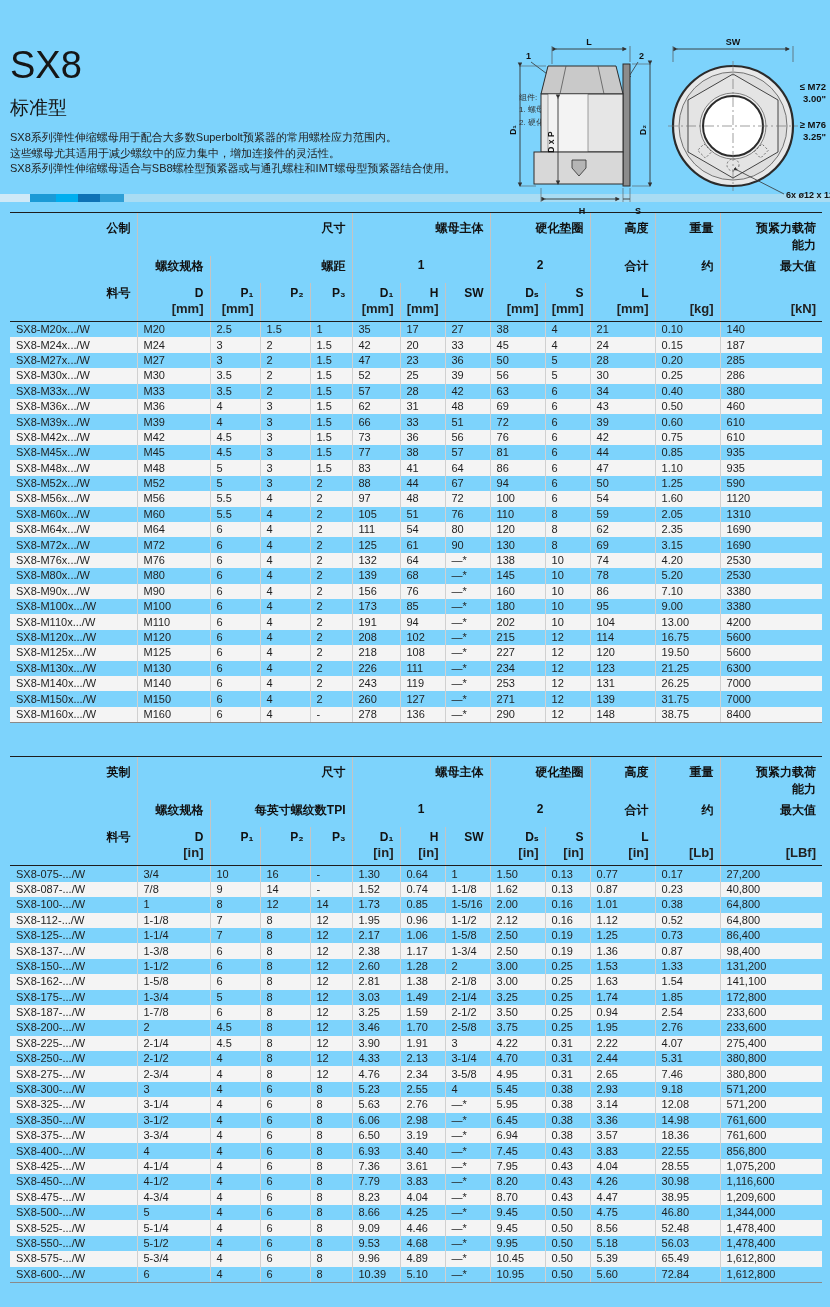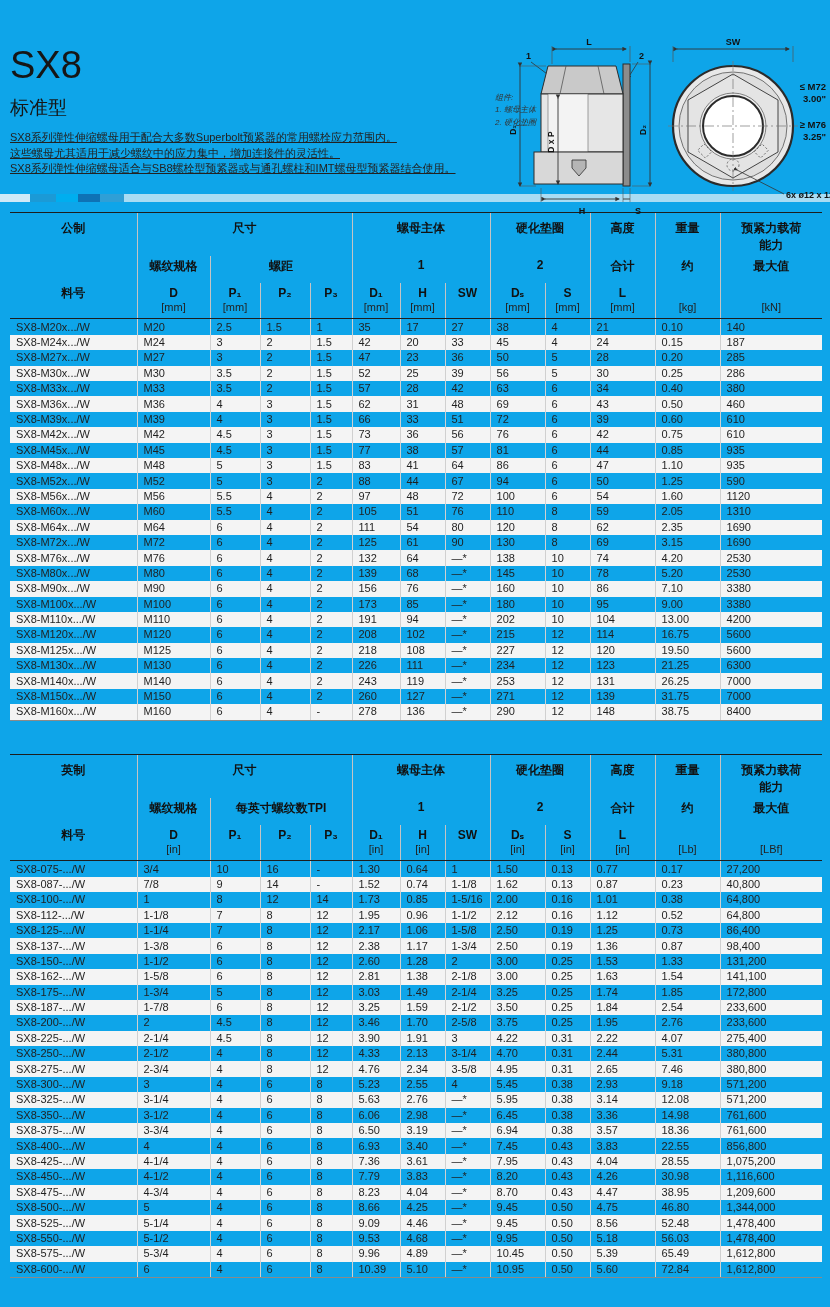--- a/index.html
+++ b/index.html
@@ -1,43 +1,43 @@
 <!DOCTYPE html>
 <html><head>
 <meta charset="utf-8">
 <style>
   html,body{margin:0;padding:0;background:#fff;}
-  .page{position:relative;width:830px;height:1307px;background:#0ea5e9;overflow:hidden;
+  .page{position:relative;width:830px;height:1307px;background:#7dd3fc;overflow:hidden;
         font-family:"Liberation Sans","DejaVu Sans",sans-serif;color:#1a1a1a;}
   
   .header{padding:46px 0 0 10px;}
   .title{font-size:38px;font-weight:400;letter-spacing:0;line-height:1.05;color:#161616;}
   .subtitle1{font-size:19px;margin-top:9px;color:#161616;}
   .subtitle2{font-size:24px;margin-top:3px;color:#161616;}
-  .desc{margin-top:9px;font-size:11px;line-height:1.42;color:#222;text-decoration:underline;}
+  .desc{margin-top:9px;font-size:11px;line-height:1.42;color:#222;}
   
   .drawing{position:absolute;top:34px;right:0;width:340px;height:190px;}
-  .components{position:absolute;left:495px;top:92px;font-size:8px;line-height:1.55;color:#333;font-style:italic;}
+  .components{position:absolute;left:519px;top:92px;font-size:8px;line-height:1.55;color:#333;}
   svg text{font-family:"Liberation Sans","DejaVu Sans",sans-serif;}
   
   .accent-bar{display:flex;height:8px;width:830px;margin-top:17px;}
   .accent-bar .seg0{width:30px;} .accent-bar .seg1{width:26px;} .accent-bar .seg2{width:22px;}
   .accent-bar .seg3{width:22px;} .accent-bar .seg4{width:24px;} .accent-bar .seg5{flex:1;}
   
   table.spec{border-collapse:collapse;table-layout:fixed;width:812px;margin:10px 0 0 10px;}
   table.spec.imperial{margin-top:33px;}
   col.c0{width:127px}col.c1{width:73px}col.c2{width:50px}col.c3{width:50px}col.c4{width:42px}
   col.c5{width:48px}col.c6{width:45px}col.c7{width:45px}col.c8{width:55px}col.c9{width:45px}
   col.c10{width:65px}col.c11{width:65px}col.c12{width:102px}
-  table.spec th{text-align:center;font-weight:bold;vertical-align:top;padding:3px 6px 2px 6px;color:#111;}
+  table.spec th{text-align:right;font-weight:bold;vertical-align:top;padding:3px 6px 2px 6px;color:#111;}
   table.spec thead tr.r0 th{border-top:1px solid #1d1d1d;padding-top:7px;font-size:12px;}
   table.spec thead tr.r1 th{font-size:12px;padding-top:2px;padding-bottom:8px;}
   table.spec thead tr.r2 th{vertical-align:bottom;border-bottom:1px solid #1d1d1d;padding-bottom:4px;font-size:11px;}
   table.spec th .lbl{font-size:12px;font-weight:bold;line-height:1.25;}
-  table.spec th .unit{font-size:11px;font-weight:400;line-height:1.25;color:#222;}
+  table.spec th .unit{font-size:13px;font-weight:700;line-height:1.25;color:#222;}
   table.spec th.ctr{text-align:center;}
   table.spec th.sep, table.spec td.sep{border-left:1px solid #c4c4c4;}
   table.spec td{font-size:11px;padding:1px 6px;height:13.4px;line-height:13px;vertical-align:middle;
                 white-space:nowrap;overflow:hidden;color:#1f1f1f;}
   table.spec tbody td + td{border-left:1px solid #d0d0d0;}
   table.spec tbody tr:nth-child(even){background:#f4f4f4;}
   table.spec tbody tr:last-child td{border-bottom:1px solid #8a8a8a;}
   .hspan{display:inline-block;}
   th.narrow .hspan{max-width:66px;}
 </style>
@@ -864,21 +864,21 @@
           <td>SX8-187-.../W</td>
           <td>1-7/8</td>
           <td>6</td>
           <td>8</td>
           <td>12</td>
           <td>3.25</td>
           <td>1.59</td>
           <td>2-1/2</td>
           <td>3.50</td>
           <td>0.25</td>
-          <td>1.84</td>
+          <td>0.94</td>
           <td>2.54</td>
           <td>233,600</td>
         </tr>
         <tr>
           <td>SX8-200-.../W</td>
           <td>2</td>
           <td>4.5</td>
           <td>8</td>
           <td>12</td>
           <td>3.46</td>

